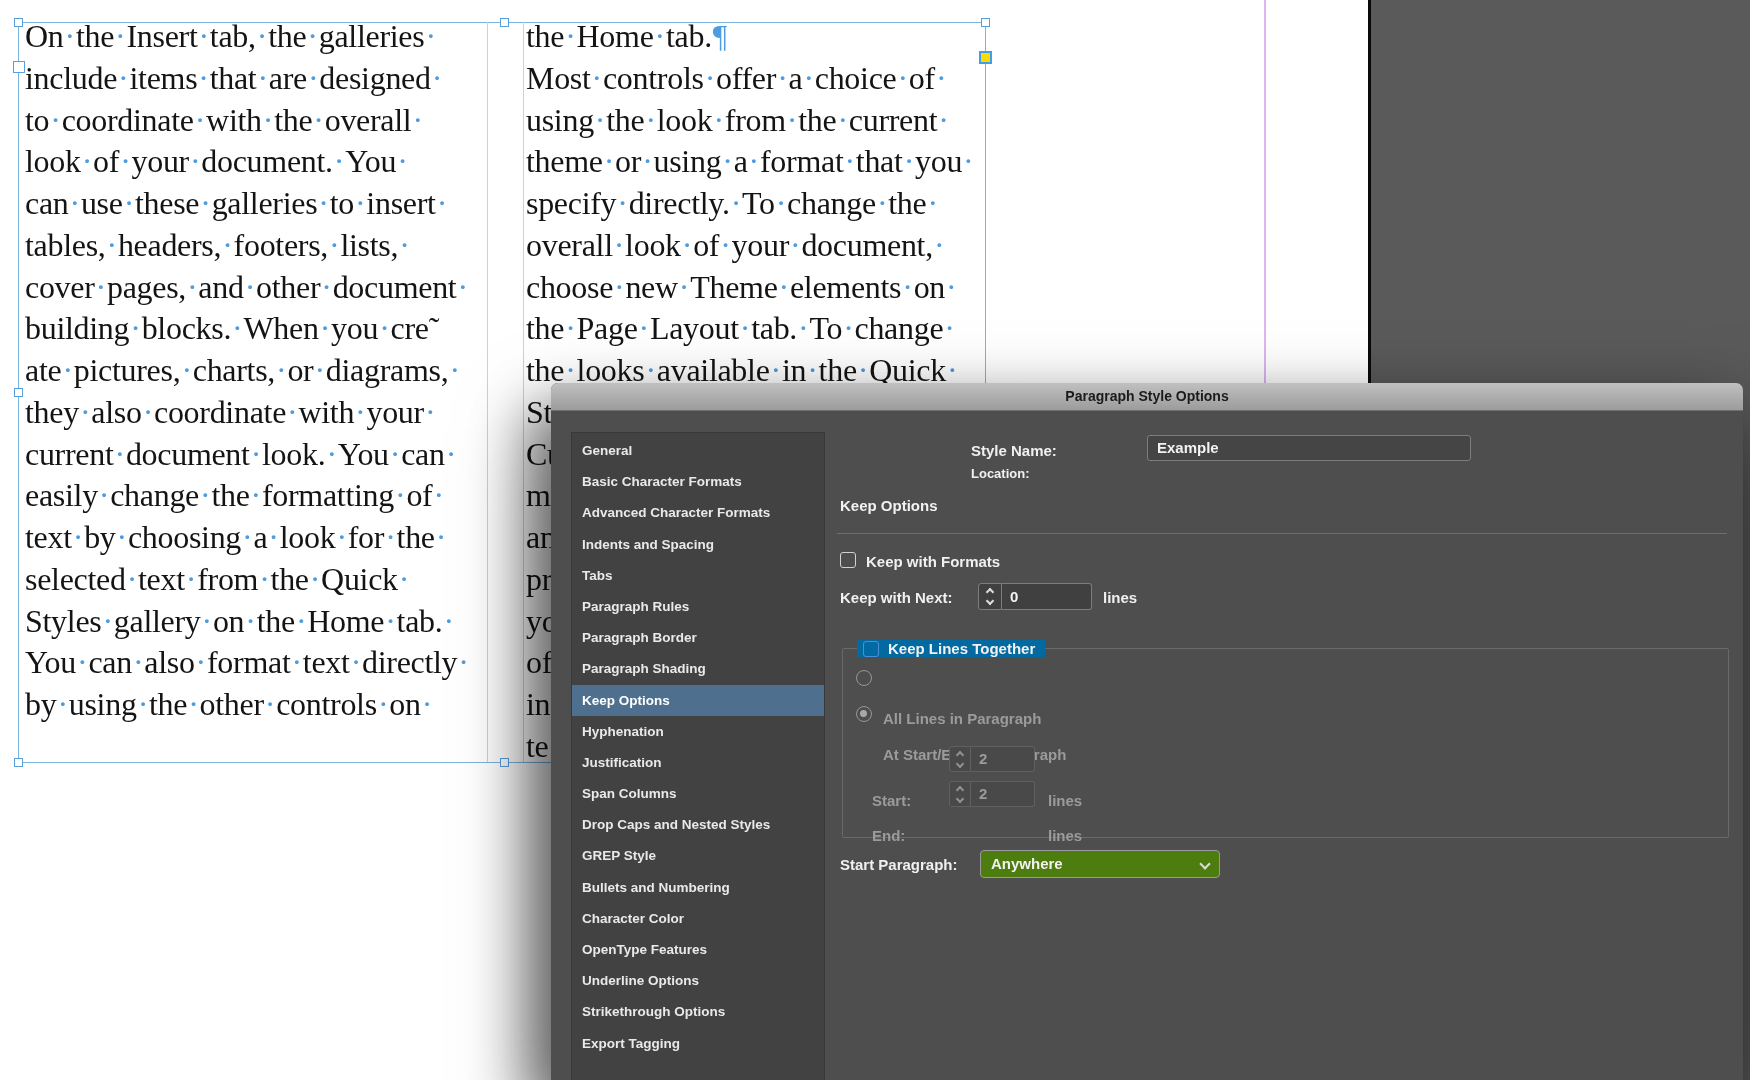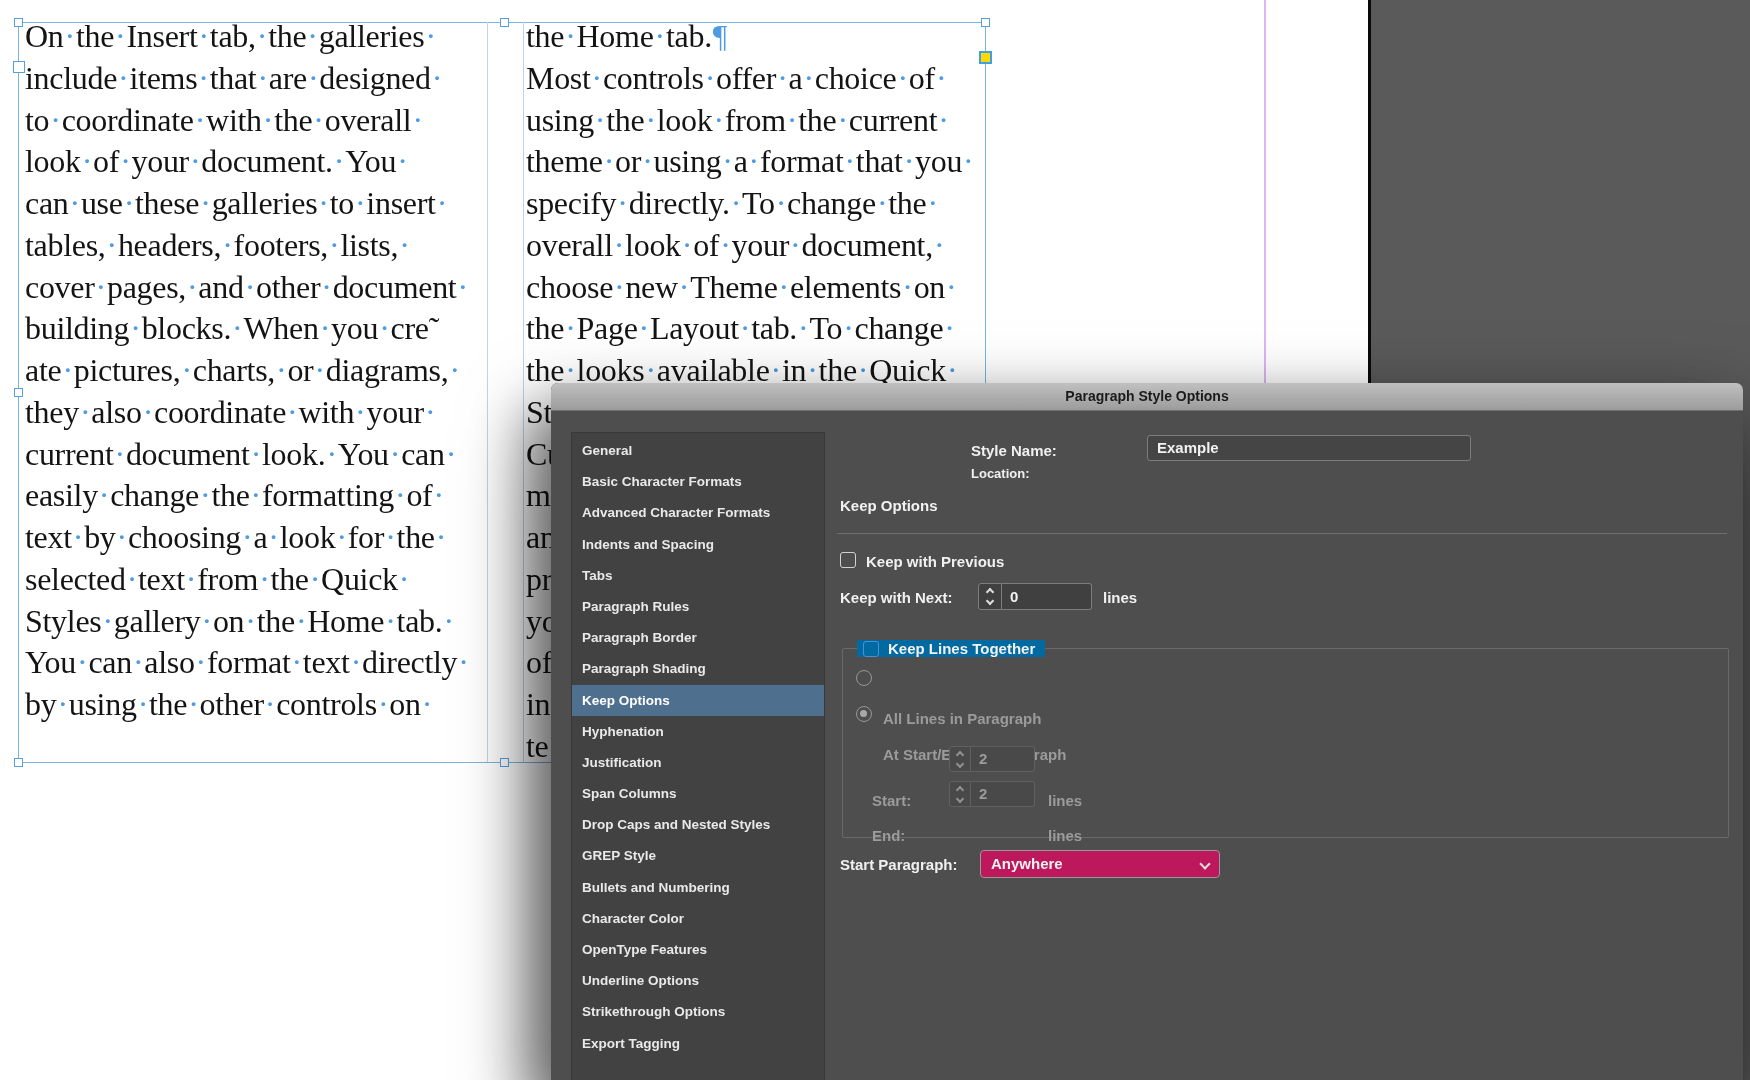--- a/index.html
+++ b/index.html
@@ -55,21 +55,21 @@
   .chev-up{transform:rotate(45deg) ;margin-top:2px;}
   .chev-down{transform:rotate(225deg);margin-bottom:2px;}
   .dis .chev{border-color:#909090;}
   .num{position:absolute;background:#404040;border:1px solid #7d7d7d;border-left:none;border-radius:0 3px 3px 0;
        box-sizing:border-box;color:#f2f2f2;font-size:15px;font-weight:600;padding-left:8px;}
   .num.dis{background:#494949;border-color:#606060;color:#9b9b9b;}
   .groupbox{position:absolute;border:1px solid #696969;border-radius:2px;}
   .legend{position:absolute;left:14px;top:-9px;display:flex;align-items:center;background:#0369a1;padding:0 10px 0 6px;}
   .legend .checkbox{position:relative;}
   .legend-lbl{font-size:15px;font-weight:700;color:#f2f2f2;margin-left:9px;white-space:nowrap;}
-  .dropdown{position:absolute;background:#be185d;border:1px solid #9a9a9a;border-radius:4px;box-sizing:border-box;
+  .dropdown{position:absolute;background:#4d7c0f;border:1px solid #9a9a9a;border-radius:4px;box-sizing:border-box;
             color:#f2f2f2;font-size:15px;font-weight:600;line-height:26px;padding-left:10px;}
   .dd-chev{position:absolute;right:10px;top:9px;width:8px;height:8px;border-left:2px solid #dcdcdc;
            border-top:2px solid #dcdcdc;transform:rotate(225deg);box-sizing:border-box;}
 </style>
 </head>
 <body>
 
 <div id="stage">
 
   <div class="pasteboard"></div>
@@ -162,21 +162,21 @@
     </div>
 
     <div class="lbl lbl-r" style="left:420px;top:59px;width:160px;">Style Name:</div>
     <div class="tfield" style="left:596px;top:52px;width:324px;height:26px;line-height:24px;">Example</div>
     <div class="lbl lbl-sm lbl-r" style="left:420px;top:83px;width:160px;">Location:</div>
 
     <div class="heading" style="left:289px;top:114px;">Keep Options</div>
     <div class="sep" style="left:286px;top:150px;width:890px;"></div>
 
     <div class="checkbox" style="left:289px;top:169px;"></div>
-    <div class="lbl" style="left:315px;top:170px;">Keep with Previous</div>
+    <div class="lbl" style="left:315px;top:170px;">Keep with Formats</div>
 
     <div class="lbl" style="left:289px;top:206px;">Keep with Next:</div>
     <div class="stepper" style="left:427px;top:200px;width:24px;height:27px;">
       <span class="chev chev-up"></span>
       <span class="chev chev-down"></span>
     </div>
     <div class="num" style="left:451px;top:200px;width:90px;height:27px;line-height:25px;">0</div>
     <div class="lbl" style="left:552px;top:206px;">lines</div>
 
     <div class="groupbox" style="left:291px;top:265px;width:885px;height:188px;">

